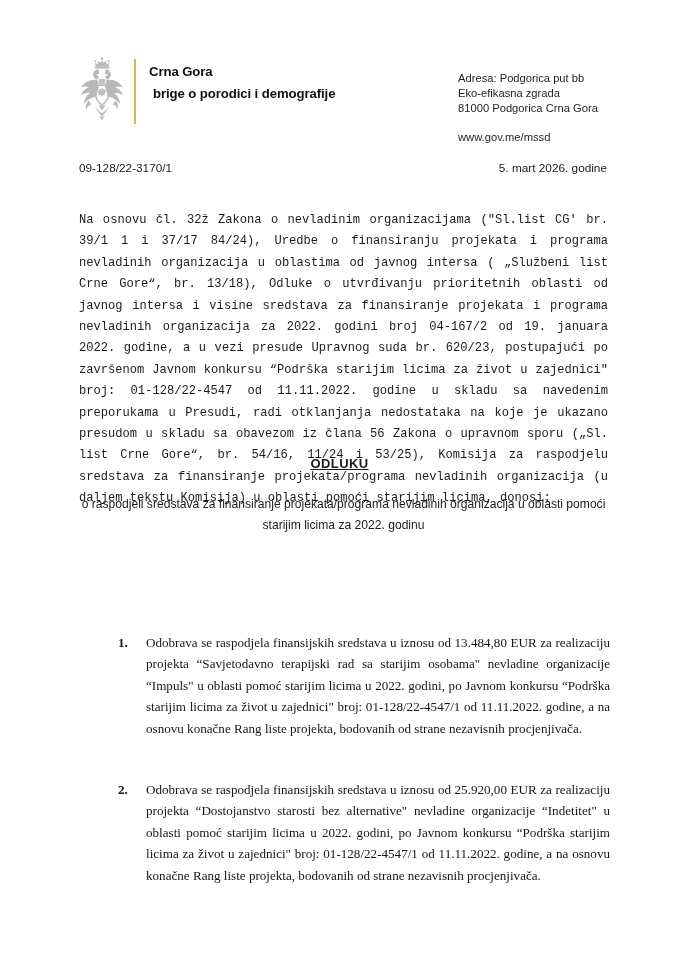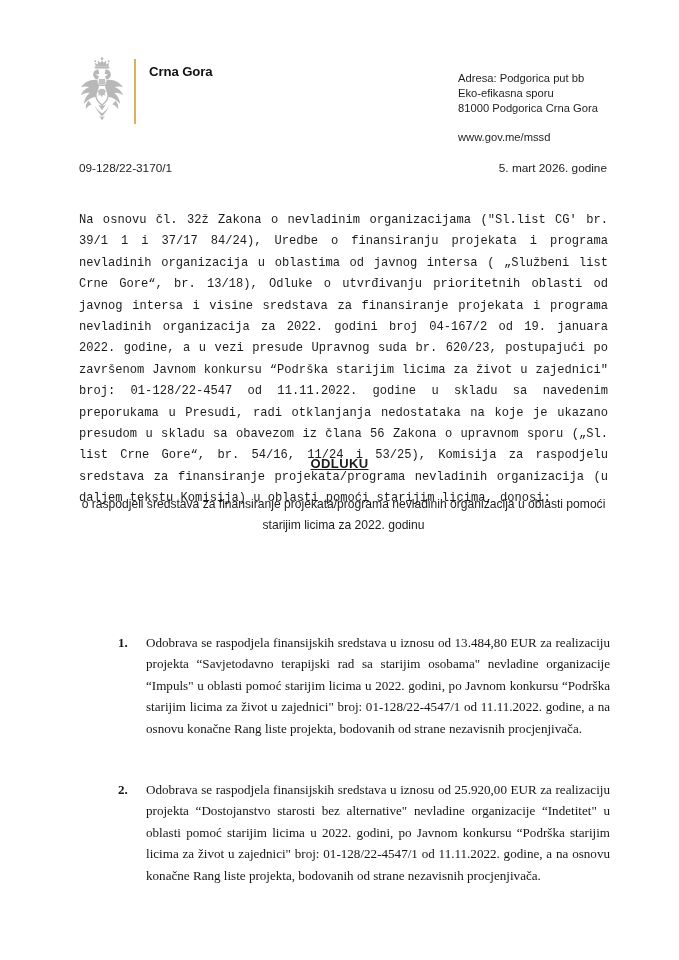--- a/index.html
+++ b/index.html
@@ -212,26 +212,27 @@
 
           <path d="M24 86 C20 90 18 96 19 102 C22 97 26 94 30 93 Z"></path>
           <path d="M76 86 C80 90 82 96 81 102 C78 97 74 94 70 93 Z"></path>
         </g>
       </svg>
 
       <div class="header-divider"></div>
 
       <div class="ministry-block">
         <div class="ministry-line">Crna Gora</div>
+        <div class="ministry-line indent">brige o porodici i demografije</div>
       </div>
     </div>
 
     <div class="address-block">
       <div>Adresa: Podgorica put bb</div>
-      <div>Eko-efikasna sporu</div>
+      <div>Eko-efikasna zgrada</div>
       <div>81000 Podgorica Crna Gora</div>
       <div class="web">www.gov.me/mssd</div>
     </div>
   </div>
 
   <div class="refline">
     <span>09-128/22-3170/1</span>
     <span>5. mart 2026. godine</span>
   </div>
 

